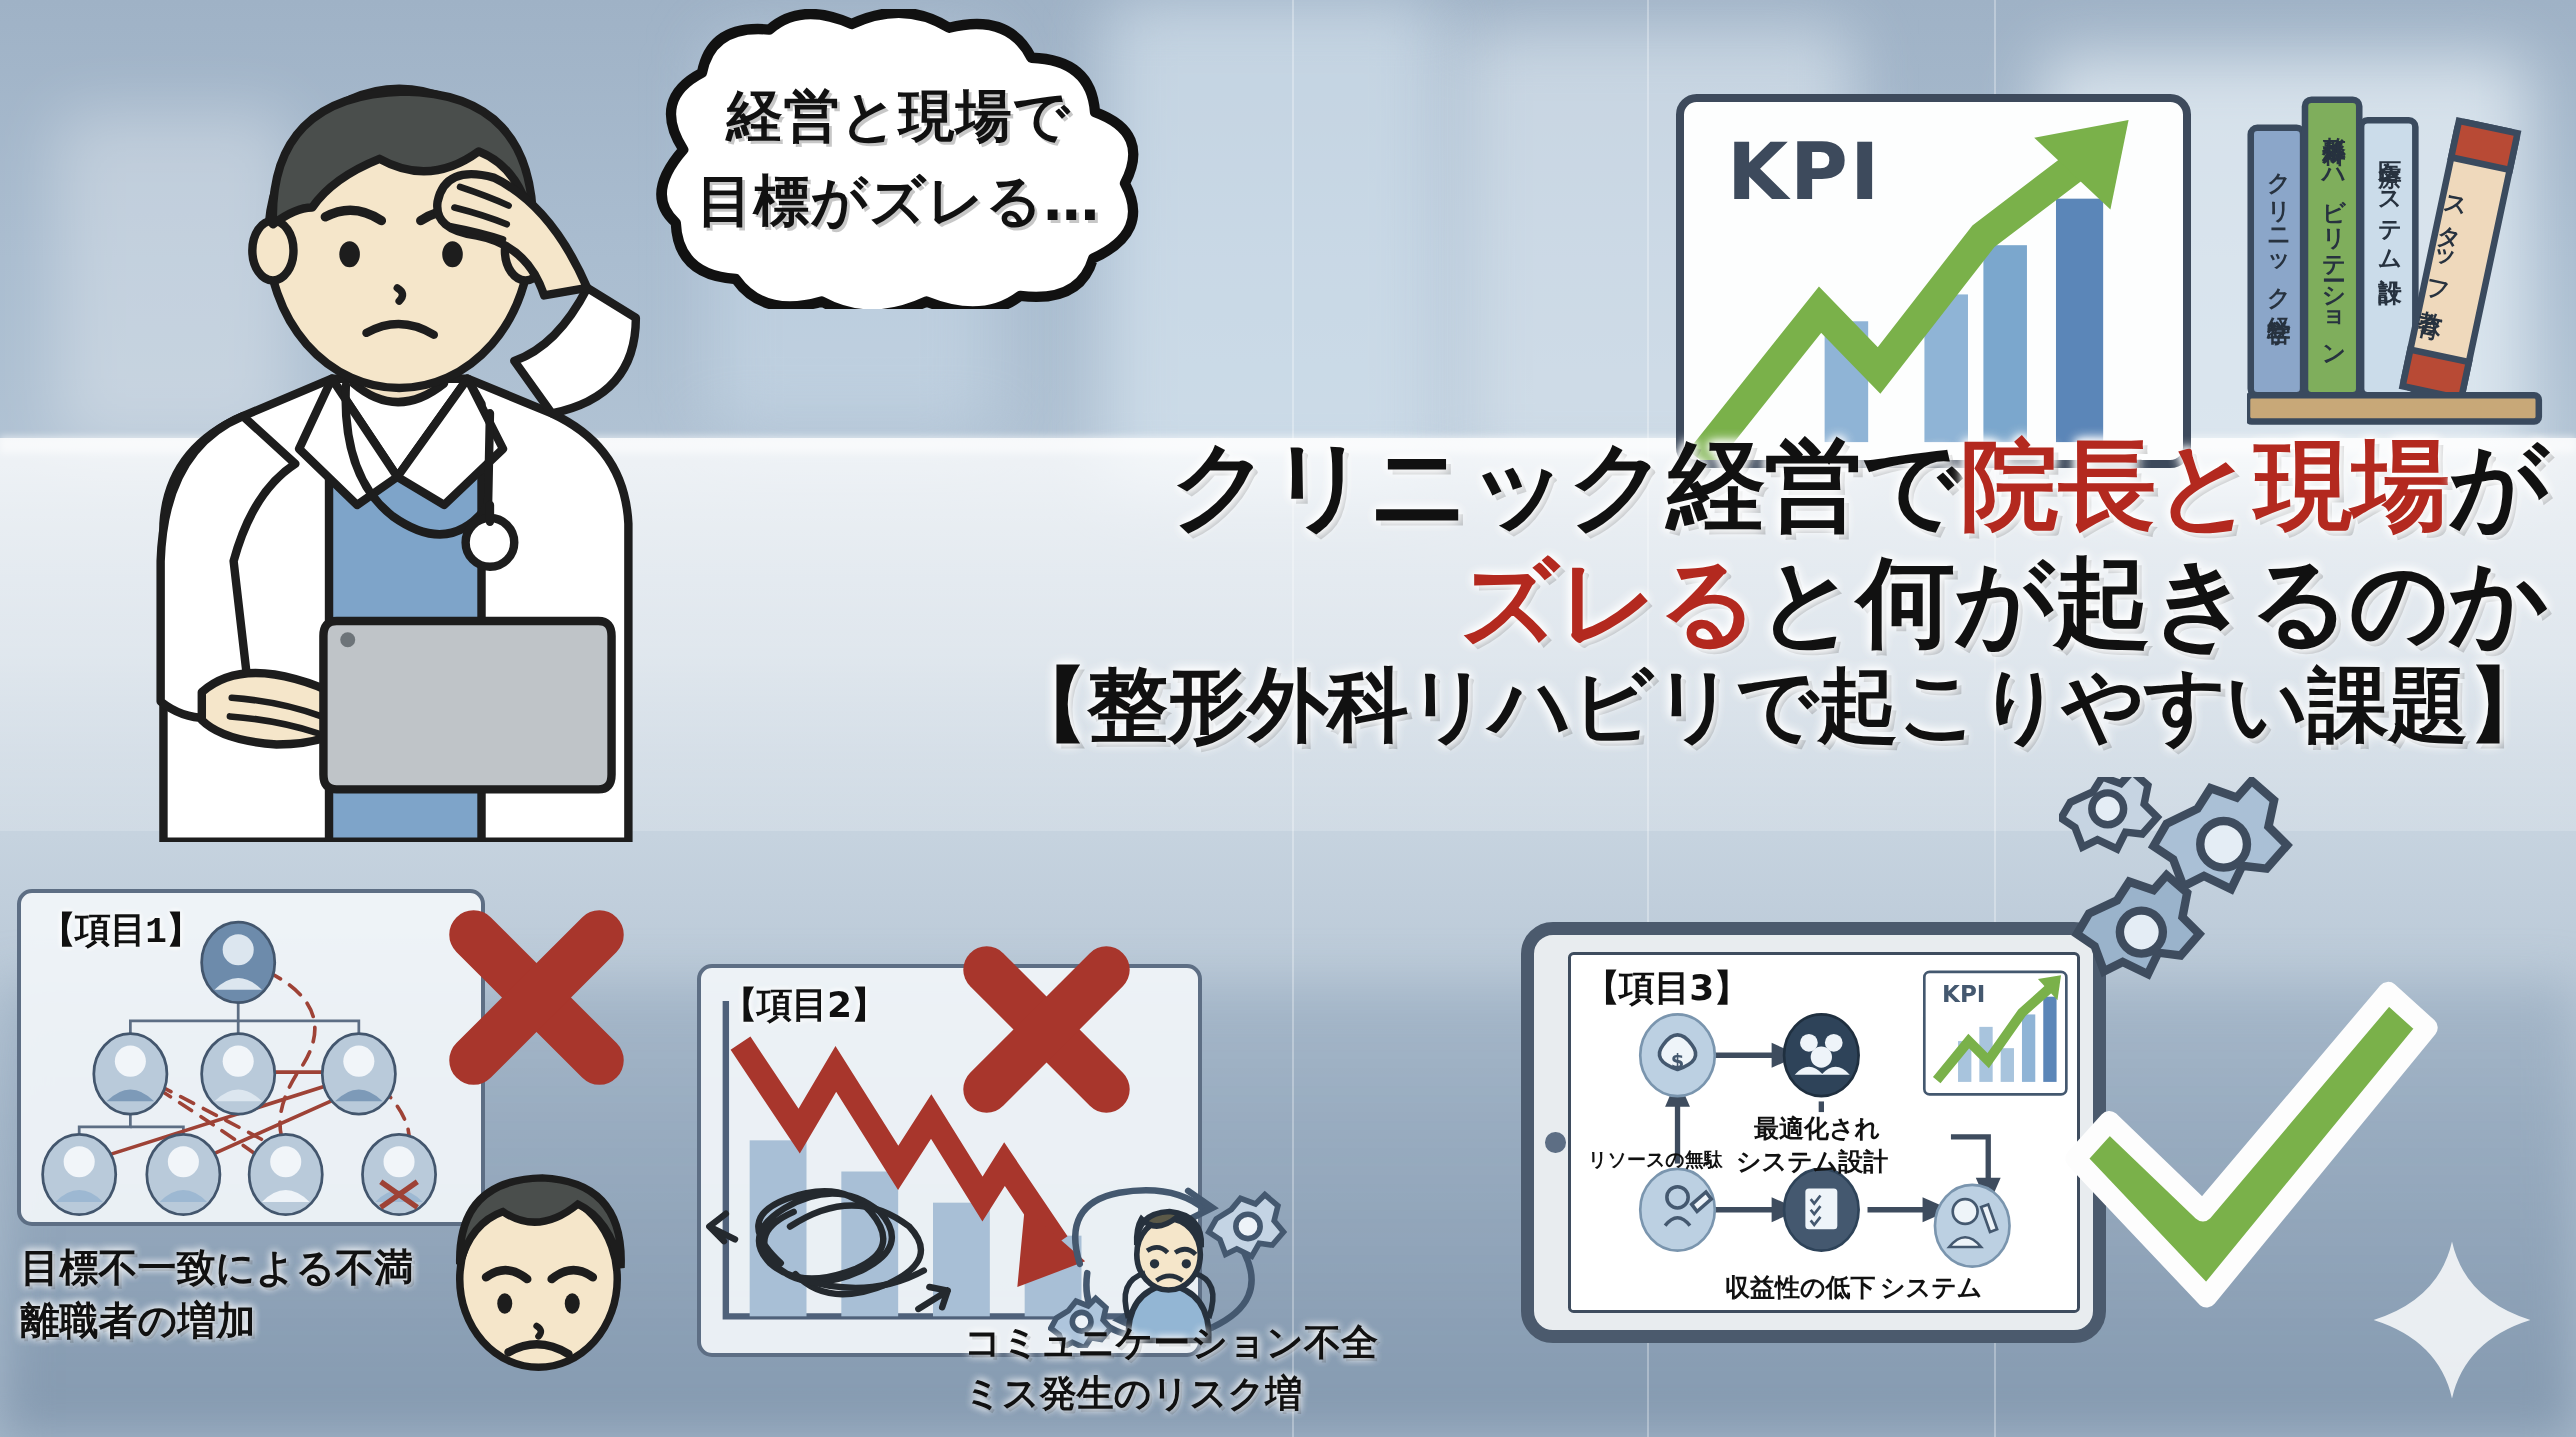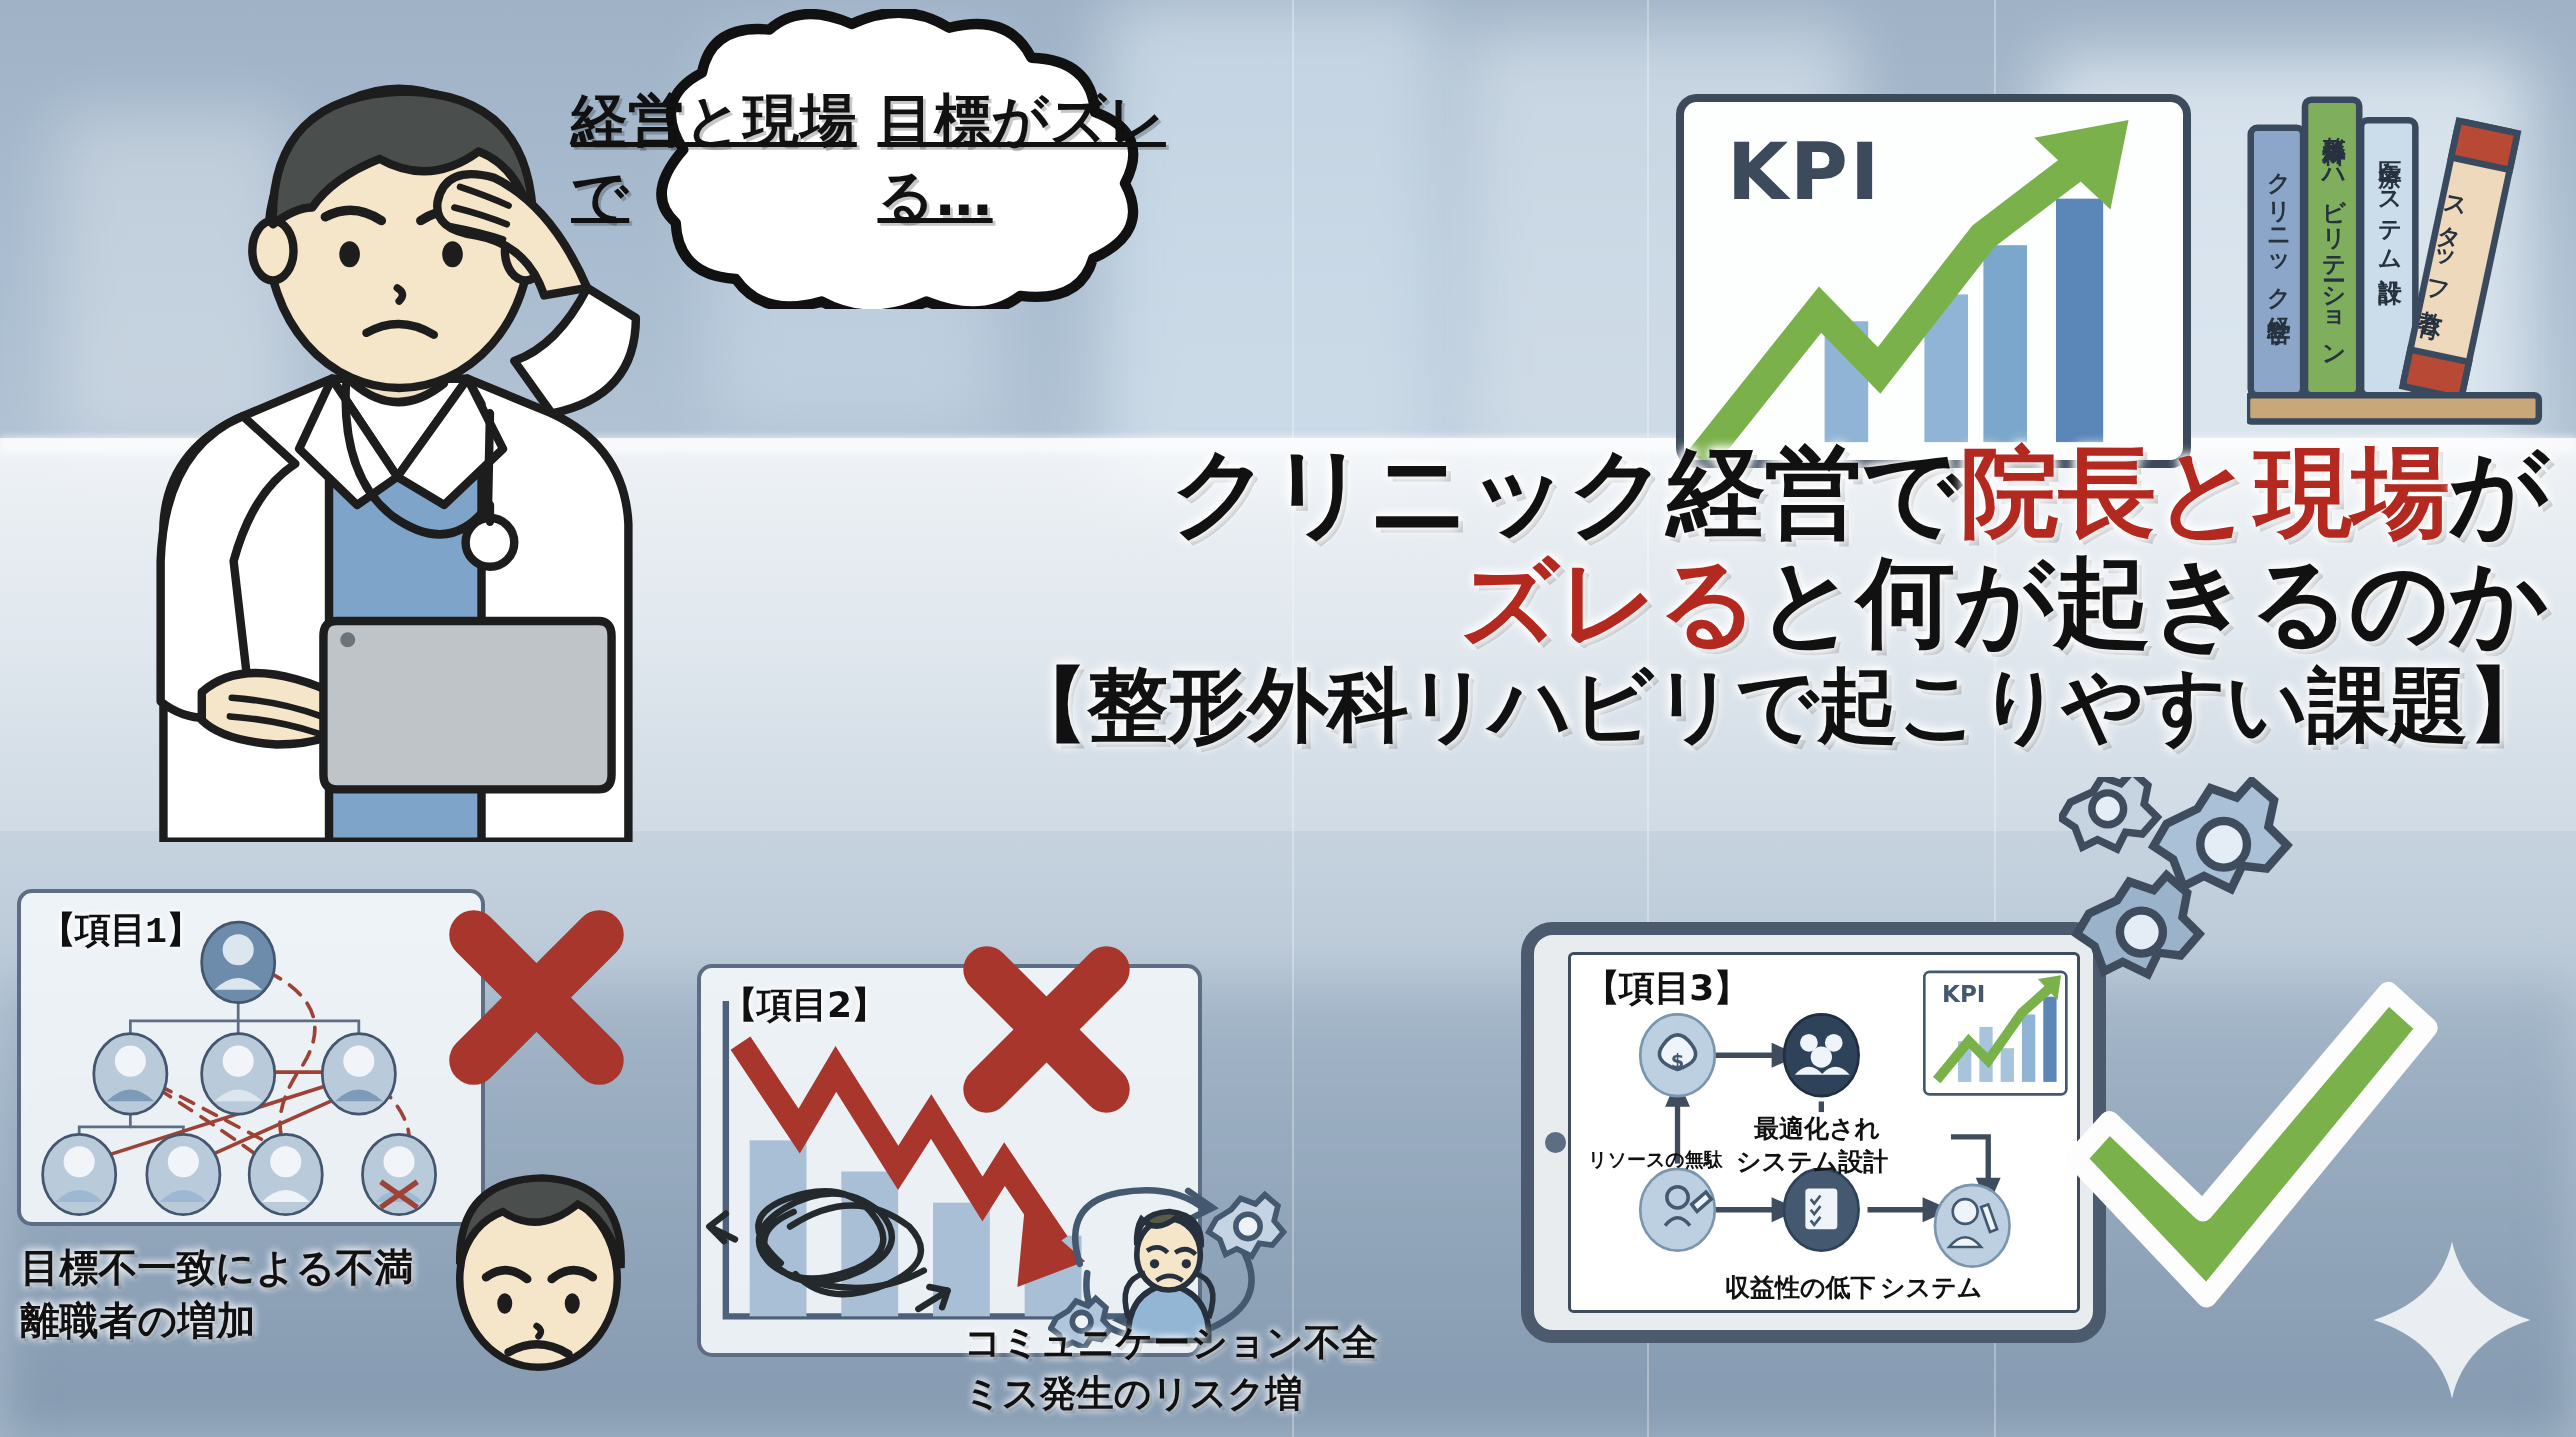--- a/index.html
+++ b/index.html
@@ -27,44 +27,44 @@
              background: linear-gradient(180deg, rgba(255,255,255,.80), rgba(255,255,255,.55) 55%, rgba(255,255,255,.18)); }
   .bg-vert { position: absolute; top: 0; bottom: 0; width: 1.9px; background: rgba(255,255,255,.30); }
 
   
   .doctor { position: absolute; left: 112px; top: 37px; width: 580px; height: 805px; }
   .doctor svg { width: 100%; height: 100%; display: block; }
 
   
   .bubble { position: absolute; left: 571px; top: 9.4px; width: 655px; height: 300px; }
   .bubble svg { position: absolute; inset: 0; width: 100%; height: 100%; }
-  .bubble-text { position: absolute; inset: 0; display: flex; flex-direction: row;
+  .bubble-text { position: absolute; inset: 0; display: flex; flex-direction: column;
                  align-items: center; justify-content: center; gap: 9.4px;
                  font-weight: 900; font-size: 56px; color: #111; letter-spacing: 0.9px;
-                 text-shadow: 2.8px 2.8px 0 rgba(0,0,0,.22); text-decoration: underline; }
+                 text-shadow: 2.8px 2.8px 0 rgba(0,0,0,.22); }
 
   
   .kpi-board { position: absolute; left: 1676px; top: 94px; width: 515px; height: 374px;
                background: #fdfefe; border: 8.4px solid #3d4a5c; border-radius: 20.6px; overflow: hidden; }
   .kpi-board .kpi-label { position: absolute; left: 43px; top: 24px; font-size: 79px; font-weight: 800; color: #3d4a5c; letter-spacing: 1.9px; }
   .kpi-board svg { position: absolute; inset: 0; width: 100%; height: 100%; }
 
   
   .books { position: absolute; left: 2247px; top: 66px; width: 318px; height: 393px; }
   .books svg { width: 100%; height: 100%; }
   .book-title { position: absolute; writing-mode: vertical-rl; font-weight: 800; color: #27323f;
                 letter-spacing: 1.9px; white-space: nowrap; }
 
   
   .headline { position: absolute; left: 674px; top: 438px; width: 1891px; height: 374px;
               display: flex; flex-direction: column; align-items: flex-end; justify-content: flex-start;
               padding-right: 17px; }
   .hl-line { font-weight: 900; color: #111; letter-spacing: -0.9px; white-space: nowrap;
              text-shadow: 0 0 13px #fff, 0 0 13px #fff, 0 0 7.5px #fff, 4.7px 4.7px 0 rgba(0,0,0,.20); }
-  .hl1 { font-size: 98px; line-height: 1.12; }
+  .hl1 { font-size: 98px; line-height: 1.12; font-family: Liberation Mono, monospace; }
   .hl2 { font-size: 98px; line-height: 1.12; }
   .hl3 { font-size: 81px;  line-height: 1.18; }
   .hl-red { color: #b3291f; }
 
   
   .card { position: absolute; background: rgba(241,245,249,.93);
           border: 4.7px solid #5d6e84; border-radius: 15px; overflow: hidden; }
   .card-tag { position: absolute; font-weight: 900; color: #111; font-size: 36px;
               text-shadow: 0 0 6.6px #fff, 0 0 6.6px #fff; letter-spacing: -0.9px; }
   .card-cap { position: absolute; font-weight: 900; color: #111; font-size: 37px;

